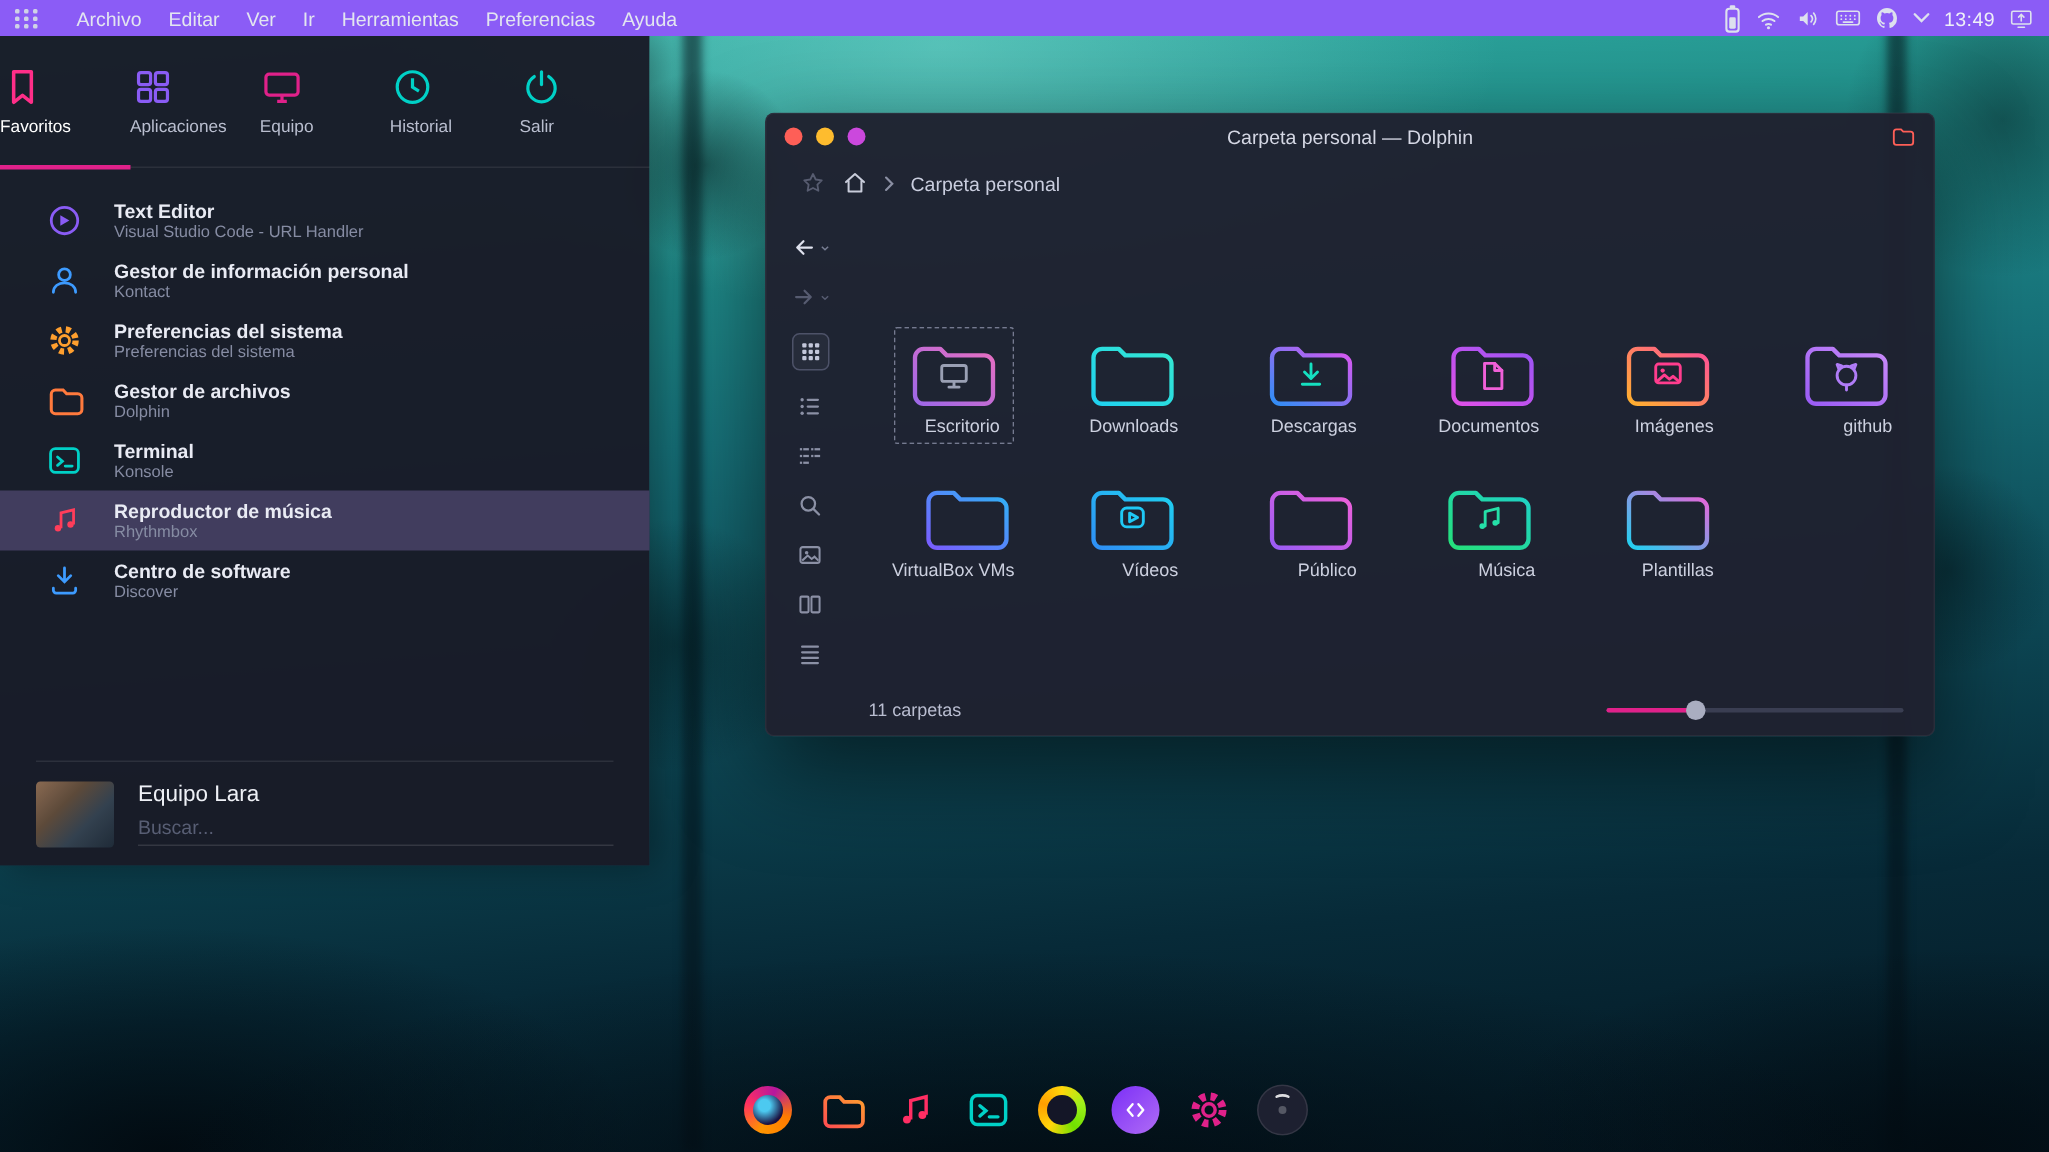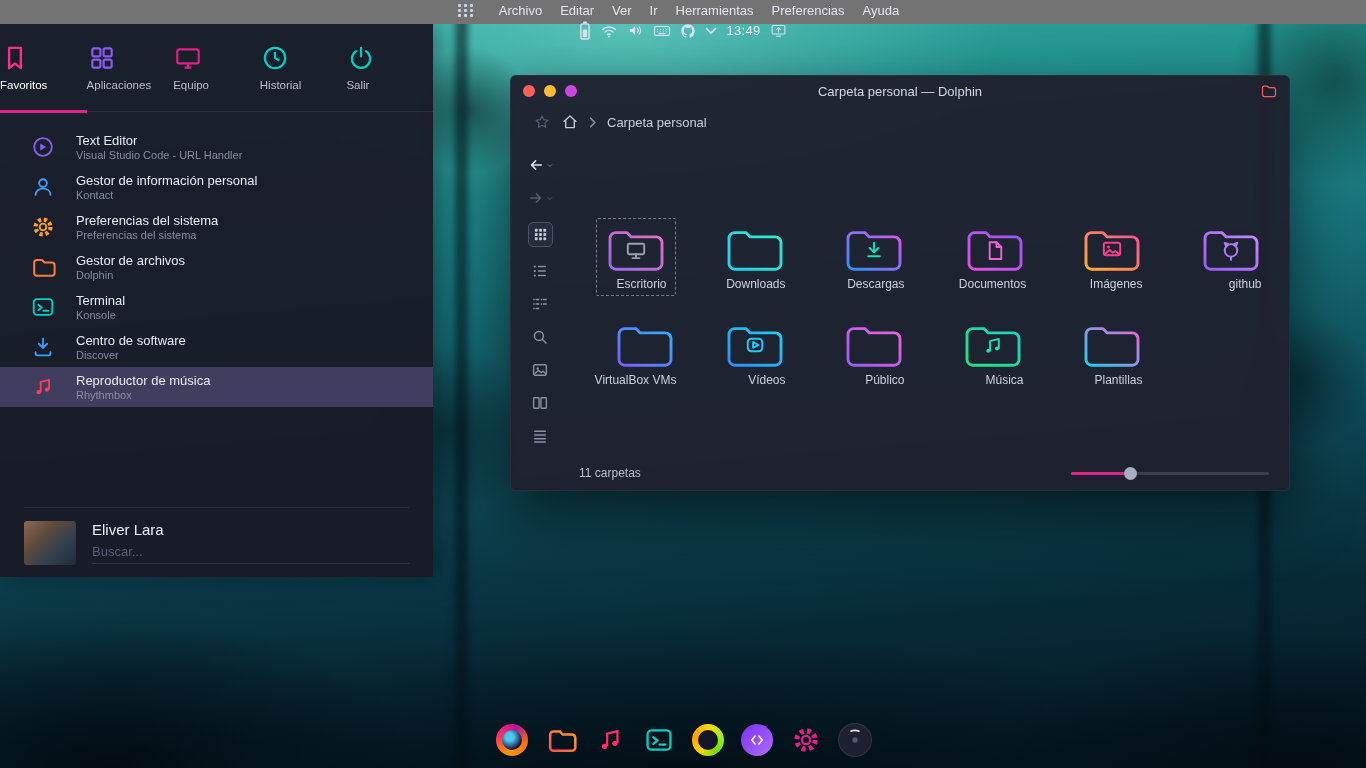--- a/index.html
+++ b/index.html
@@ -19,22 +19,22 @@
       radial-gradient(circle 120px at 450px 430px, rgba(4,20,26,.50), transparent 70%),
       radial-gradient(circle 100px at 1300px 380px, rgba(4,20,26,.45), transparent 70%),
       radial-gradient(ellipse 800px 220px at 50% 104%, rgba(2,10,16,.9), transparent 75%),
       radial-gradient(ellipse 420px 200px at 8% 100%, rgba(2,10,16,.95), transparent 75%),
       radial-gradient(ellipse 420px 180px at 95% 100%, rgba(2,10,16,.85), transparent 75%);
   }
   .trunk { position:absolute; top:0; bottom:0; width:13px; background:rgba(4,17,23,.55); filter:blur(3px); z-index:0; }
 
   
   .menubar { position:absolute; top:0; left:0; right:0; height:24px; z-index:6;
-    background:#737373; display:flex; align-items:center; justify-content:space-between;
-    padding:0 10px; color:#e3e6f0; font-size:13px;flex-direction:column; }
+    background:#8b5cf6; display:flex; align-items:center; justify-content:space-between;
+    padding:0 10px; color:#e3e6f0; font-size:13px; }
   .mb-left { display:flex; align-items:center; gap:4px; }
   .app-grid { display:grid; grid-template-columns:repeat(3,4px); gap:2px; margin-right:12px; cursor:pointer; }
   .app-grid i { width:3px; height:3px; border-radius:1px; background:#cfd3e6; }
   .mb-menu { display:flex; gap:0; }
   .mb-menu span { padding:3px 9px; cursor:pointer; }
   .mb-right { display:flex; align-items:center; gap:9px; }
   .mb-right svg { display:block; cursor:pointer; }
   .clock { font-size:13px; color:#eef0f8; letter-spacing:.3px; cursor:default; }
 
   
@@ -44,21 +44,21 @@
   .tab { flex:1; display:flex; flex-direction:column; align-items:flex-start; justify-content:center; gap:6px;
     cursor:pointer; font-size:11.5px; color:#b9becf; }
   .tab.active { color:#ffffff; }
   .tabline { position:relative; height:3px; }
   .tabline .sep { position:absolute; left:0; right:0; top:1px; height:1px; background:rgba(255,255,255,.08); }
   .tabline .bar { position:absolute; left:0; top:0; width:87px; height:3px; background:#e0218a; }
   .launch-list { margin-top:14px; }
   .litem { display:flex; align-items:center; height:40px; padding-left:30px; gap:20px; cursor:pointer; }
   .litem.selected { background:#413d5e; }
   .litem .txt { display:flex; flex-direction:column; gap:1px; }
-  .litem .t { font-size:13px; color:#e9ebf4; }
+  .litem .t { font-size:13px; color:#e9ebf4;font-weight:bold; }
   .litem .s { font-size:11px; color:#868ca3; }
   .user-area { position:absolute; left:24px; right:24px; bottom:12px; border-top:1px solid rgba(255,255,255,.09);
     padding-top:13px; display:flex; gap:16px; }
   .avatar { width:52px; height:44px; border-radius:3px; cursor:pointer; flex:0 0 auto;
     background:linear-gradient(135deg,#8a6a52 0%, #5d4a3a 35%, #33414f 65%, #1f2b38 100%); }
   .user-col { flex:1; display:flex; flex-direction:column; gap:4px; }
   .user-name { font-size:15px; color:#eef0f6; }
   .search { background:transparent; border:none; outline:none; border-bottom:1px solid rgba(255,255,255,.12);
     color:#cfd3e2; font-size:13px; padding:2px 0 4px 0; font-family:"Liberation Sans",sans-serif; }
   .search::placeholder { color:#585e74; }
@@ -274,50 +274,50 @@
           <g fill="none" stroke="#00d1c7" stroke-width="2" stroke-linecap="round">
             <rect x="4" y="5.5" width="20" height="17" rx="3.5"></rect>
             <path d="M9 11.5l3.5 3L9 17.5M14.5 18h5"></path>
           </g>
         </svg>
         <span class="txt">
           <span class="t">Terminal</span>
           <span class="s">Konsole</span>
         </span>
       </div>
-      <div class="litem">
-        <svg width="26" height="26" viewBox="0 0 28 28">
-          <g fill="none" stroke="#3d9bff" stroke-width="2" stroke-linecap="round">
-            <path d="M14 5v9M9.5 10.5 14 15l4.5-4.5"></path>
-            <path d="M6 19.5v1.5a2 2 0 0 0 2 2h12a2 2 0 0 0 2-2v-1.5"></path>
-          </g>
-        </svg>
-        <span class="txt">
-          <span class="t">Centro de software</span>
-          <span class="s">Discover</span>
-        </span>
-      </div>
       <div class="litem selected">
         <svg width="26" height="26" viewBox="0 0 28 28">
           <g style="color:#ff3d5a" fill="none" stroke="currentColor" stroke-width="2">
             <path d="M11.5 19.5V8.5l9-2.2v10.5"></path>
             <circle cx="9.3" cy="19.6" r="2.3" fill="currentColor" stroke="none"></circle>
             <circle cx="18.3" cy="16.9" r="2.3" fill="currentColor" stroke="none"></circle>
           </g>
         </svg>
         <span class="txt">
           <span class="t">Reproductor de música</span>
           <span class="s">Rhythmbox</span>
         </span>
       </div>
+      <div class="litem">
+        <svg width="26" height="26" viewBox="0 0 28 28">
+          <g fill="none" stroke="#3d9bff" stroke-width="2" stroke-linecap="round">
+            <path d="M14 5v9M9.5 10.5 14 15l4.5-4.5"></path>
+            <path d="M6 19.5v1.5a2 2 0 0 0 2 2h12a2 2 0 0 0 2-2v-1.5"></path>
+          </g>
+        </svg>
+        <span class="txt">
+          <span class="t">Centro de software</span>
+          <span class="s">Discover</span>
+        </span>
+      </div>
     </div>
   <div class="user-area">
     <div class="avatar"></div>
     <div class="user-col">
-      <div class="user-name">Eliver Lara</div>
+      <div class="user-name">Equipo Lara</div>
       <input class="search" type="text" placeholder="Buscar..." style="">
     </div>
   </div>
 </aside>
 
 <section class="dolphin">
   <div class="titlebar">
     <span class="lights">
       <span class="tl red"></span>
       <span class="tl yellow"></span>

